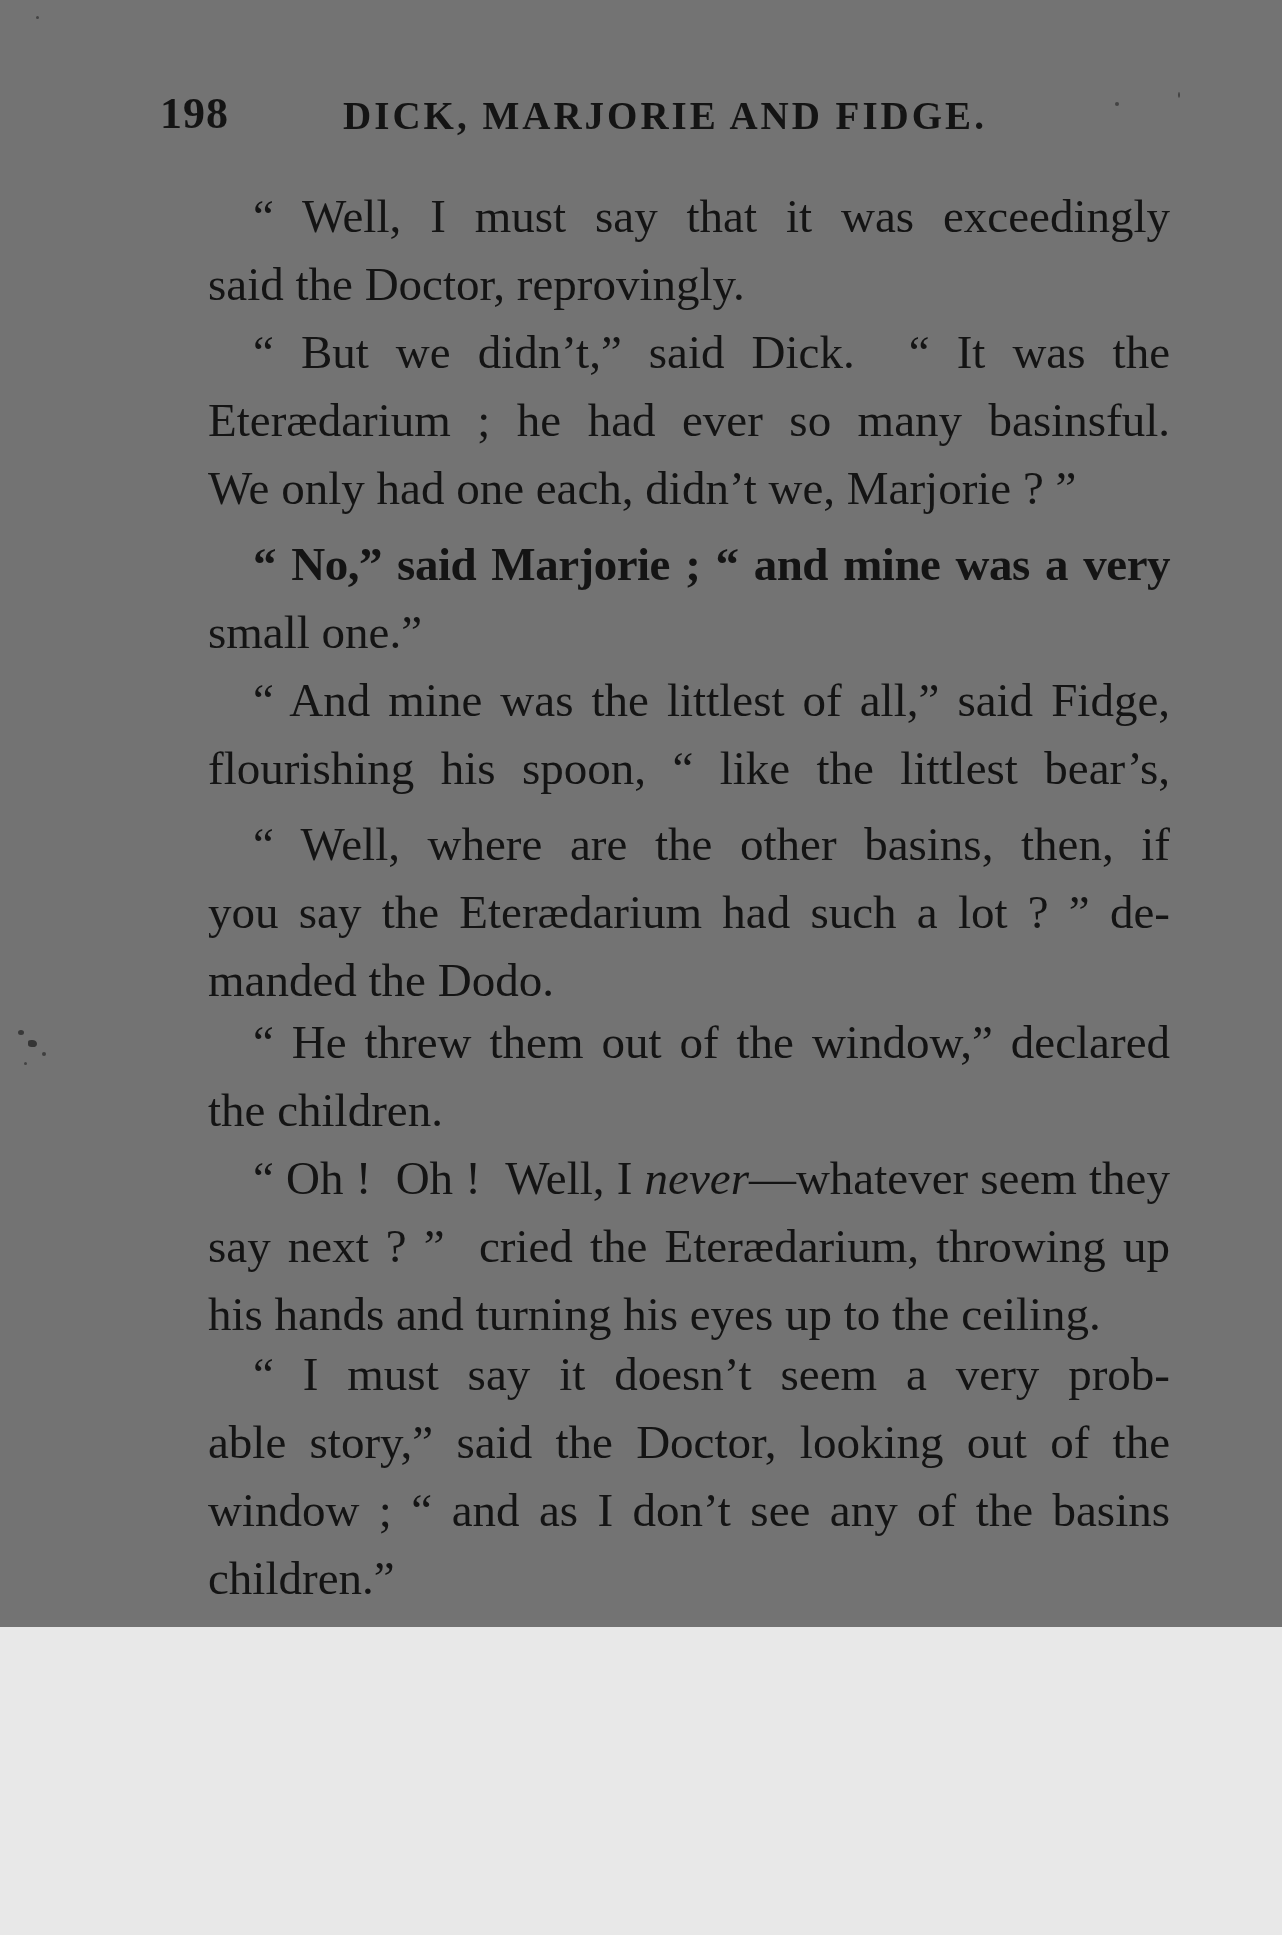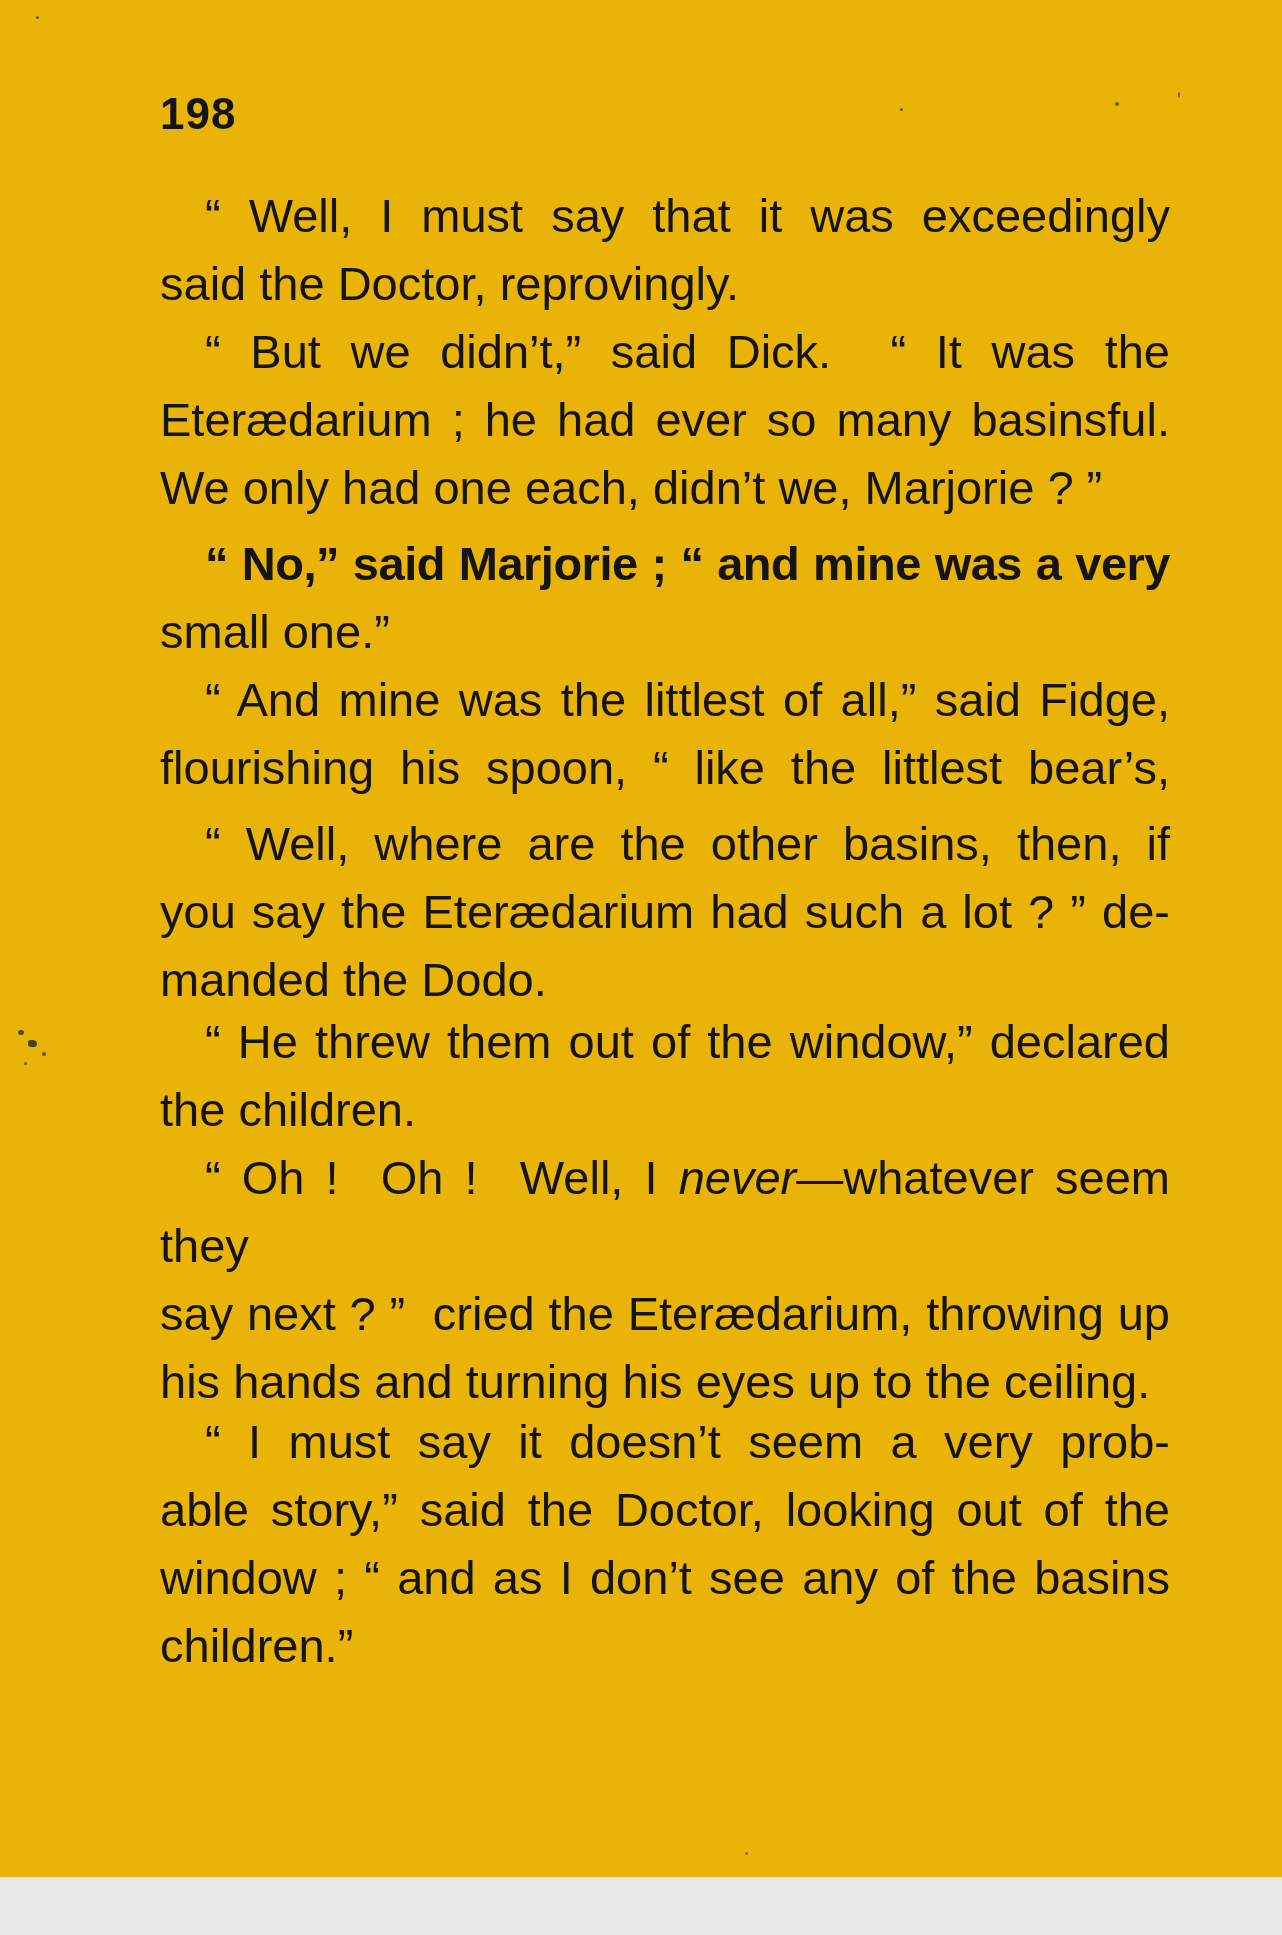--- a/index.html
+++ b/index.html
@@ -1,21 +1,21 @@
 <!DOCTYPE html>
 <html><head>
 <meta charset="utf-8">
 <style>
   html,body{margin:0;padding:0;background:#e8e8e8;}
   .page{
     position:relative;
-    width:1282px;height:1877px;
-    background:#eab308;
+    width:1282px;height:1627px;
+    background:#737373;
     overflow:hidden;
-    font-family:Liberation Sans, sans-serif;
+    font-family:Liberation Serif, serif;
     color:#141414;
   }
   
   .running-head{
     position:absolute;left:160px;top:90px;width:1010px;height:50px;
   }
   .page-number{
     position:absolute;left:0;top:2px;
     font-size:44px;font-weight:bold;letter-spacing:1px;line-height:1;
   }
@@ -28,20 +28,21 @@
   
   .body-text{
     position:absolute;left:160px;top:182px;width:1010px;
     font-size:47px;line-height:68px;
   }
   .para{margin:0;}
   .line{
     text-align:justify;
     text-align-last:justify;
     white-space:normal;
+    margin-left:48px;
   }
   .line.last{text-align-last:left;}
   .line.indent{text-indent:45px;}
   .line.heavy{font-weight:bold;letter-spacing:-0.5px;}
   .it{font-style:italic;}
   
   .p3{margin-top:8px;}
   .p5{margin-top:8px;}
   .p6{margin-top:-6px;}
   .p8{margin-top:-8px;}
@@ -51,20 +52,21 @@
     opacity:.65;
   }
 </style>
 </head>
 <body>
 
 <div class="page">
 
   <div class="running-head">
     <div class="page-number">198</div>
+    <div class="head-title">DICK, MARJORIE AND FIDGE.</div>
   </div>
 
   <div class="body-text">
 
     <div class="para p1">
       <div class="line indent">“ Well, I must say that it was exceedingly</div>
       <div class="line last">said the Doctor, reprovingly.</div>
     </div>
 
     <div class="para p2">

